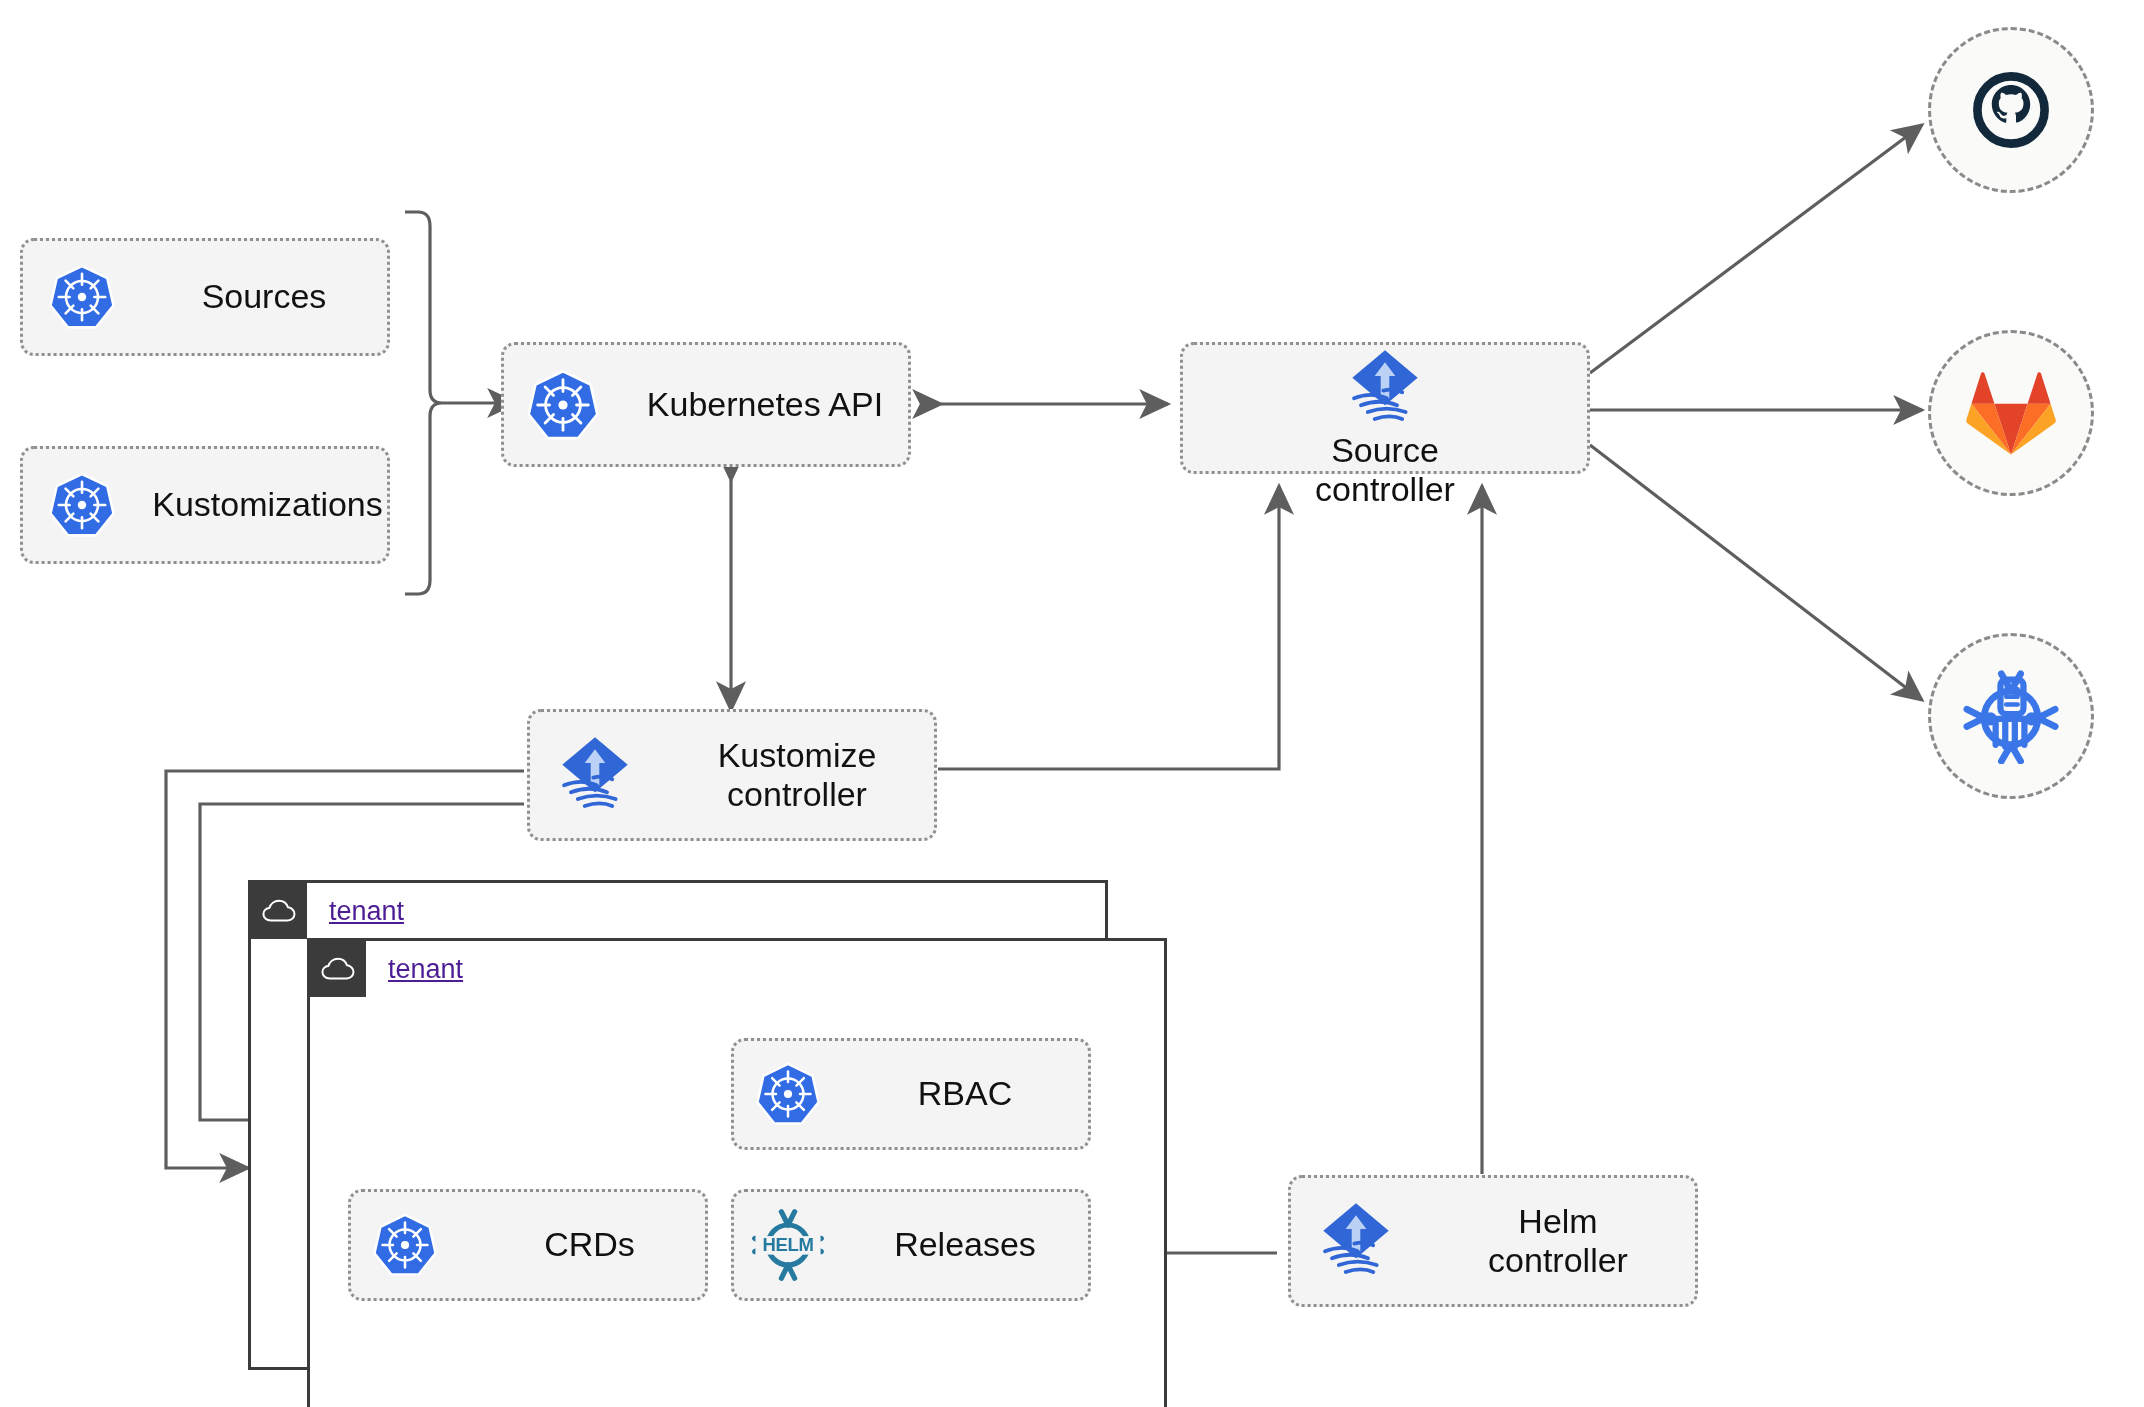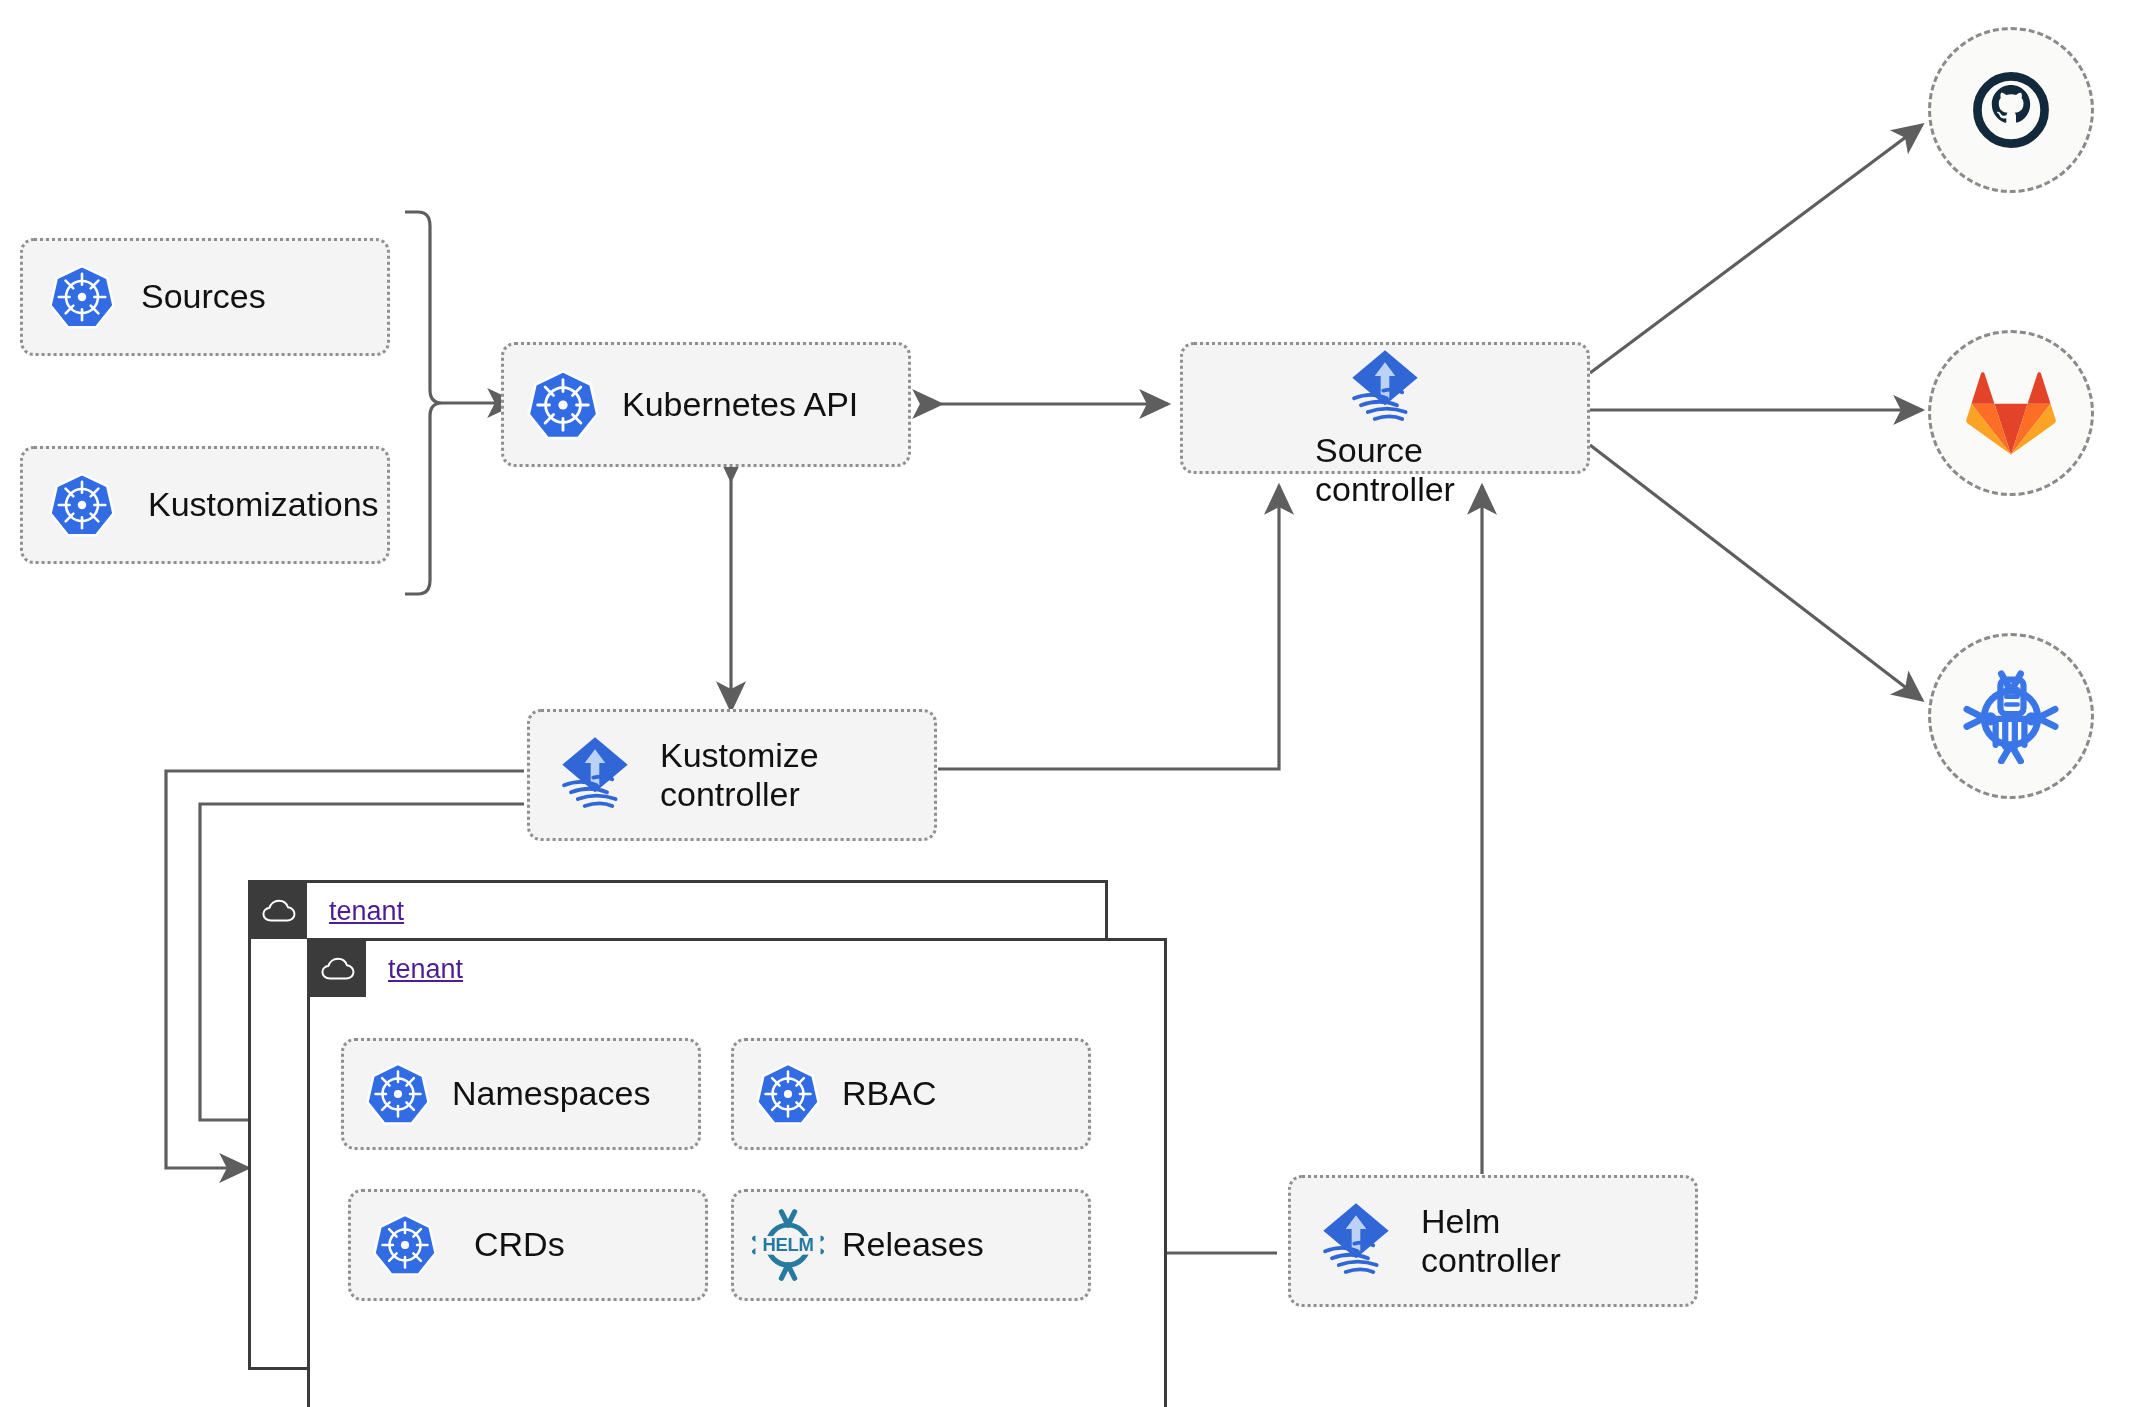--- a/index.html
+++ b/index.html
@@ -8,21 +8,21 @@
   #stage{position:absolute;left:0;top:0;width:2144px;height:1407px;}
   svg.edges{position:absolute;left:0;top:0;width:2144px;height:1407px;pointer-events:none;}
 
   
   .card{
     position:absolute;box-sizing:border-box;
     background:#f4f4f4;border:3px dotted #8f8f8f;border-radius:14px;
     display:flex;align-items:center;z-index:4;
   }
   .card .ico{flex:0 0 auto;display:flex;align-items:center;justify-content:center;}
-  .card .lbl{flex:1 1 auto;text-align:left;font-size:34px;line-height:1.15;white-space:pre-line;}
+  .card .lbl{flex:1 1 auto;text-align:center;font-size:34px;line-height:1.15;white-space:pre-line;}
   .card.two-line .lbl{font-size:34px;}
 
   
   .tenant{position:absolute;box-sizing:border-box;background:#ffffff;border:3px solid #3b3b3b;z-index:3;}
   .tenant .hdr{position:absolute;left:-0px;top:-0px;display:flex;align-items:center;height:56px;}
   .tenant .hdr .cloudbox{width:56px;height:56px;background:#3b3b3b;display:flex;align-items:center;justify-content:center;}
   .tenant .hdr .tname{font-size:27px;color:#4c1d95;margin-left:22px;text-decoration:underline;}
 
   
   .provider{position:absolute;width:160px;height:160px;border-radius:50%;
@@ -216,40 +216,20 @@
         <svg width="34" height="26" viewBox="0 0 36 26">
           <path d="M9.5 23 C4.3 23 1.5 19.6 1.5 16.2 C1.5 12.9 4.2 10 7.8 9.9
                    C9.1 5.2 13.2 2.2 17.9 2.2 C22.3 2.2 26.1 5 27.4 9
                    C31.3 9.4 34.4 12.5 34.4 16.2 C34.4 20 31.3 23 27.3 23 Z" fill="none" stroke="#ffffff" stroke-width="2.1" stroke-linejoin="round"></path>
         </svg>
       </span>
       <span class="tname">tenant</span>
     </div>
   </div>
 
-  <div class="card" style="left:341px;top:1038px;width:360px;height:112px;z-index:5;">
-    <span class="ico" style="width:108px;">
-      <svg width="64" height="64" viewBox="0 0 64 64">
-        <path d="M32 2 L56.5 13.8 L62.5 40.2 L45.6 61.4 L18.4 61.4 L1.5 40.2 L7.5 13.8 Z" fill="#326CE5" stroke="#ffffff" stroke-width="2.4" stroke-linejoin="round"></path>
-        <g fill="none" stroke="#ffffff" stroke-width="2.5" stroke-linecap="round">
-          <circle cx="32" cy="32" r="15.5"></circle>
-          <circle cx="32" cy="32" r="4.1" fill="#ffffff" stroke="none"></circle>
-          <line x1="32" y1="9.5" x2="32" y2="20"></line>
-            <line x1="32" y1="44" x2="32" y2="54.5"></line>
-          <line x1="9.5" y1="32" x2="20" y2="32"></line>
-            <line x1="44" y1="32" x2="54.5" y2="32"></line>
-          <line x1="16.1" y1="16.1" x2="23.6" y2="23.6"></line>
-            <line x1="40.4" y1="40.4" x2="47.9" y2="47.9"></line>
-          <line x1="47.9" y1="16.1" x2="40.4" y2="23.6"></line>
-            <line x1="23.6" y1="40.4" x2="16.1" y2="47.9"></line>
-        </g>
-      </svg>
-    </span>
-    <span class="lbl">Namespaces</span>
-  </div>
 
   <div class="card" style="left:731px;top:1038px;width:360px;height:112px;z-index:5;">
     <span class="ico" style="width:108px;">
       <svg width="64" height="64" viewBox="0 0 64 64">
         <path d="M32 2 L56.5 13.8 L62.5 40.2 L45.6 61.4 L18.4 61.4 L1.5 40.2 L7.5 13.8 Z" fill="#326CE5" stroke="#ffffff" stroke-width="2.4" stroke-linejoin="round"></path>
         <g fill="none" stroke="#ffffff" stroke-width="2.5" stroke-linecap="round">
           <circle cx="32" cy="32" r="15.5"></circle>
           <circle cx="32" cy="32" r="4.1" fill="#ffffff" stroke="none"></circle>
           <line x1="32" y1="9.5" x2="32" y2="20"></line>
             <line x1="32" y1="44" x2="32" y2="54.5"></line>

